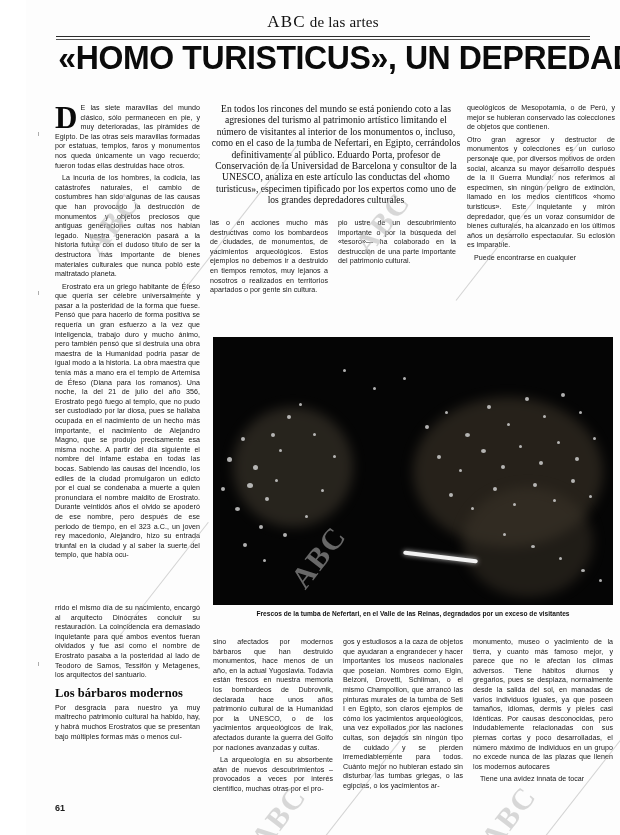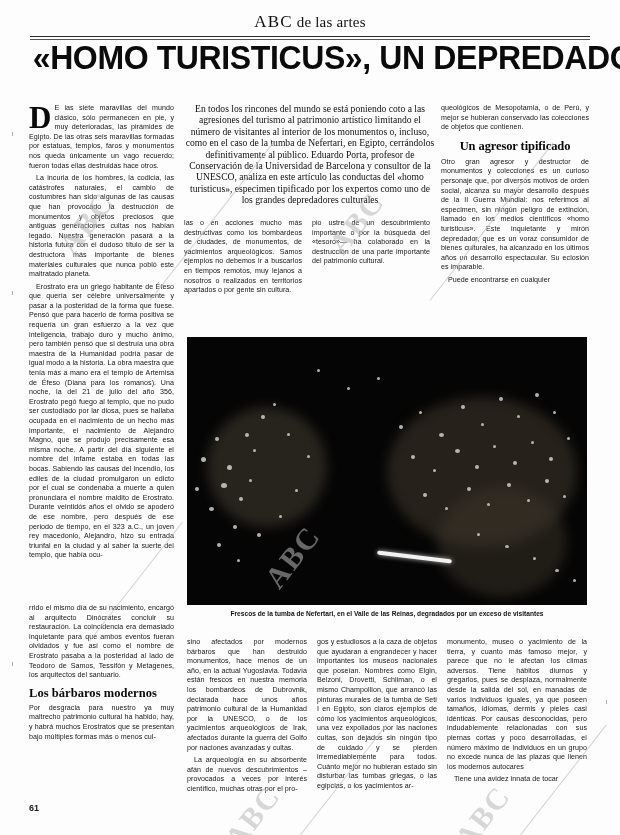--- a/index.html
+++ b/index.html
@@ -14,20 +14,21 @@
     overflow: hidden;
     font-family: "Liberation Sans", sans-serif;
     color: #1a1a1a;
     -webkit-font-smoothing: none;
   }
 
   .page {
     position: absolute;
     inset: 0;
     background: #fdfdfd;
+    margin-left: 26px;
   }
 
   
   .wm {
     position: absolute;
     color: #b9b9b9;
     font-family: "Liberation Serif", serif;
     font-weight: 700;
     letter-spacing: 2px;
     opacity: .55;
@@ -291,29 +292,28 @@
 
   <div class="lead">En todos los rincones del mundo se está poniendo coto a las agresiones del turismo al patrimonio artístico limitando el número de visitantes al interior de los monumentos o, incluso, como en el caso de la tumba de Nefertari, en Egipto, cerrándolos definitivamente al público. Eduardo Porta, profesor de Conservación de la Universidad de Barcelona y consultor de la UNESCO, analiza en este artículo las conductas del «homo turisticus», especimen tipificado por los expertos como uno de los grandes depredadores culturales</div>
 
   <div class="col" id="col-left-top">
     <p class="first"><span class="dropcap">D</span><span>E las siete maravillas del mundo clásico, sólo permanecen en pie, y muy deterioradas, las pirámides de Egipto. De las otras seis maravillas formadas por estatuas, templos, faros y monumentos nos queda únicamente un vago recuerdo; fueron todas ellas destruidas hace otros.</span></p>
     <p>La incuria de los hombres, la codicia, las catástrofes naturales, el cambio de costumbres han sido algunas de las causas que han provocado la destrucción de monumentos y objetos preciosos que antiguas generaciones cultas nos habían legado. Nuestra generación pasará a la historia futura con el dudoso título de ser la destructora más importante de bienes materiales culturales que nunca pobló este maltratado planeta.</p>
     <p>Erostrato era un griego habitante de Éfeso que quería ser célebre universalmente y pasar a la posteridad de la forma que fuese. Pensó que para hacerlo de forma positiva se requería un gran esfuerzo a la vez que inteligencia, trabajo duro y mucho ánimo, pero también pensó que si destruía una obra maestra de la Humanidad podría pasar de igual modo a la historia. La obra maestra que tenía más a mano era el templo de Artemisa de Éfeso (Diana para los romanos). Una noche, la del 21 de julio del año 356, Erostrato pegó fuego al templo, que no pudo ser custodiado por lar diosa, pues se hallaba ocupada en el nacimiento de un hecho más importante, el nacimiento de Alejandro Magno, que se produjo precisamente esa misma noche. A partir del día siguiente el nombre del infame estaba en todas las bocas. Sabiendo las causas del incendio, los ediles de la ciudad promulgaron un edicto por el cual se condenaba a muerte a quien pronunciara el nombre maldito de Erostrato. Durante veintidós años el olvido se apoderó de ese nombre, pero después de ese periodo de tiempo, en el 323 a.C., un joven rey macedonio, Alejandro, hizo su entrada triunfal en la ciudad y al saber la suerte del templo, que había ocu-</p>
   </div>
 
   <div class="col" id="col-mid-a">
-    <p class="first">las o en acciones mucho más destructivas como los bombardeos de ciudades, de monumentos, de yacimientos arqueológicos. Samos ejemplos no debemos ir a buscarlos en tiempos remotos, muy lejanos a nosotros o realizados en territorios apartados o por gente sin cultura.</p>
+    <p class="first">las o en acciones mucho más destructivas como los bombardeos de ciudades, de monumentos, de yacimientos arqueológicos. Estos ejemplos no debemos ir a destruido en tiempos remotos, muy lejanos a nosotros o realizados en territorios apartados o por gente sin cultura.</p>
   </div>
   <div class="col" id="col-mid-b">
     <p class="first">pio ustre de un descubrimiento importante o por la búsqueda del «tesoro»— ha colaborado en la destrucción de una parte importante del patrimonio cultural.</p>
   </div>
 
   <div class="col" id="col-right-top">
     <p class="first">queológicos de Mesopotamia, o de Perú, y mejor se hubieran conservado las colecciones de objetos que contienen.</p>
-    <div class="subhead">Un agresor tipificado</div>
     <p class="first">Otro gran agresor y destructor de monumentos y colecciones es un curioso personaje que, por diversos motivos de orden social, alcanza su mayor desarrollo después de la II Guerra Mundial: nos referimos al especimen, sin ningún peligro de extinción, llamado en los medios científicos «homo turisticus». Este inquietante y mirón depredador, que es un voraz consumidor de bienes culturales, ha alcanzado en los últimos años un desarrollo espectacular. Su eclosión es imparable.</p>
     <p>Puede encontrarse en cualquier</p>
   </div>
 
   <div class="photo-wrap">
     <div class="photo">
       <div class="glow" style="left:20px;  top:70px;  width:120px; height:120px; background:#4a4336;"></div>
       <div class="glow" style="left:200px; top:60px;  width:190px; height:150px; background:#473e30;"></div>
       <div class="glow" style="left:250px; top:150px; width:130px; height:110px; background:#3c352a;"></div>
       <div class="streak" style="left:190px; top:218px; width:75px;"></div>

